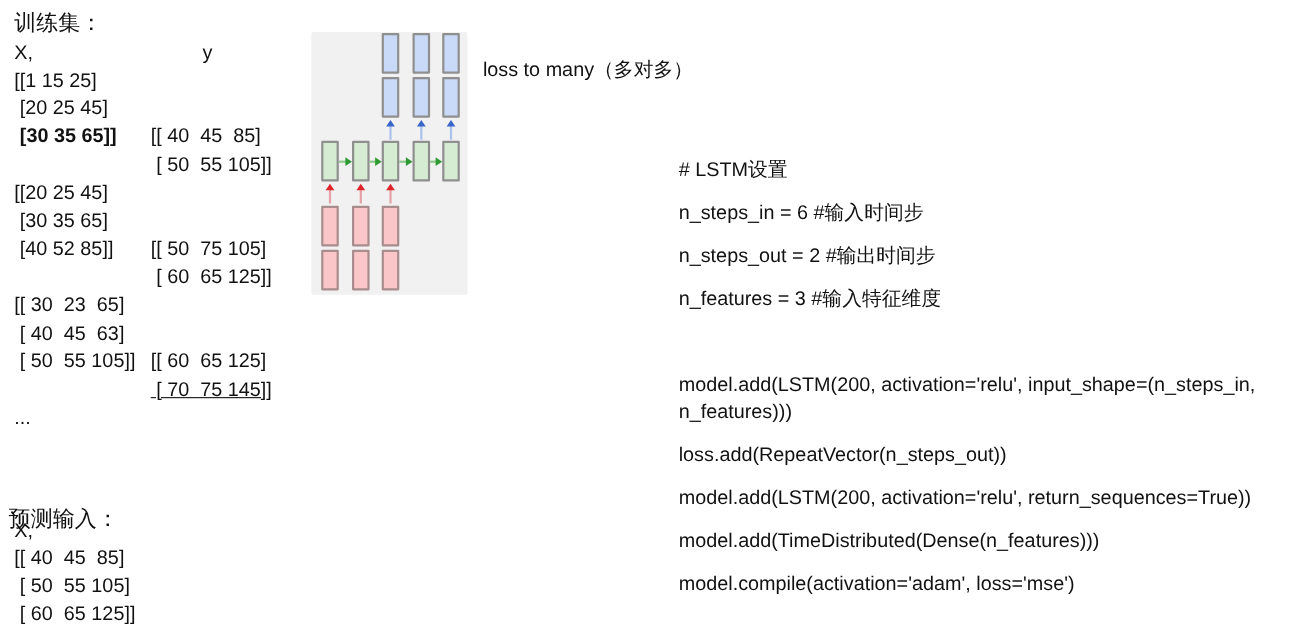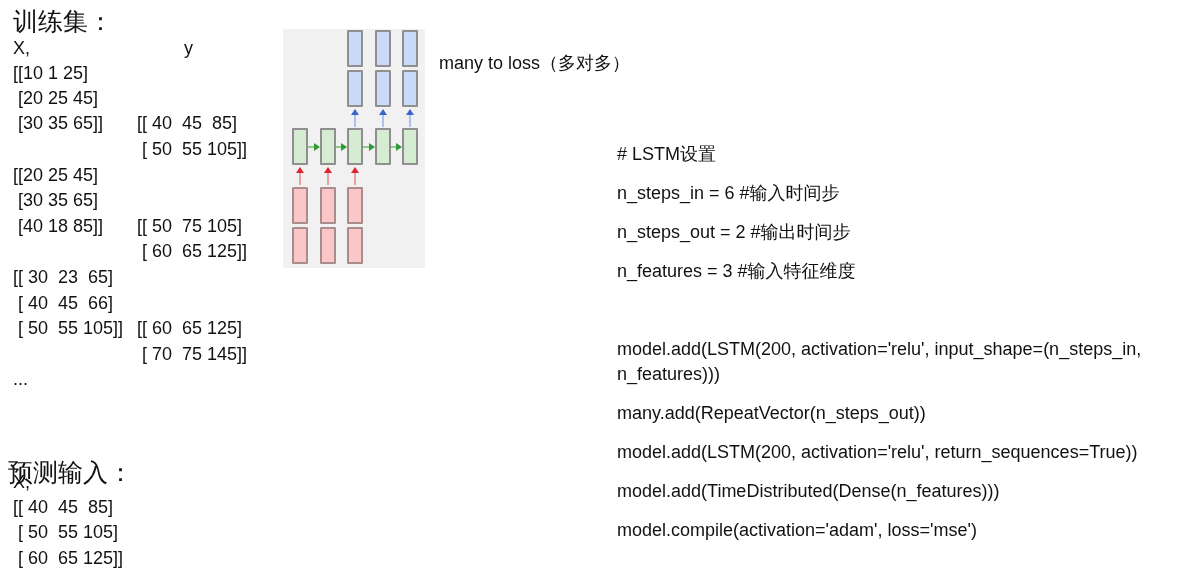--- a/index.html
+++ b/index.html
@@ -16,21 +16,21 @@
       color: #111111;
       font-size: 18px;
     }
     .line {
       position: absolute;
       white-space: pre;
       line-height: 22px;
       font-size: 18px;
     }
     .heading {
-      font-size: 25px;
+      font-size: 20px;
     }
     
     .diagram {
       position: absolute;
       left: 283px;
       top: 29px;
       width: 142px;
       height: 239px;
       background: #f1f1f1;
       border-radius: 2px;
@@ -77,37 +77,37 @@
       border-left: 6px solid #2f9a33;
     }
   </style>
 </head>
 <body>
 
 <div class="line heading" style="left:13px; top:10px;">训练集：</div>
 <div class="line" style="left:13px; top:37px;">X,</div>
 <div class="line" style="left:184px; top:37px;">y</div>
 
-<div class="line" style="left:13px; top:62px;">[[10 1 25]</div>
+<div class="line" style="left:13px; top:62px;">[[1 15 25]</div>
 <div class="line" style="left:13px; top:87px;"> [20 25 45]</div>
-<div class="line" style="left:13px; top:112px;"> [30 35 65]]</div>
+<div class="line" style="left:13px; top:112px;font-weight:bold;"> [30 35 65]]</div>
 <div class="line" style="left:137px; top:112px;">[[ 40  45  85]</div>
 <div class="line" style="left:137px; top:138px;"> [ 50  55 105]]</div>
 
 <div class="line" style="left:13px; top:164px;">[[20 25 45]</div>
 <div class="line" style="left:13px; top:189px;"> [30 35 65]</div>
-<div class="line" style="left:13px; top:215px;"> [40 18 85]]</div>
+<div class="line" style="left:13px; top:215px;"> [40 52 85]]</div>
 <div class="line" style="left:137px; top:215px;">[[ 50  75 105]</div>
 <div class="line" style="left:137px; top:240px;"> [ 60  65 125]]</div>
 
 <div class="line" style="left:13px; top:266px;">[[ 30  23  65]</div>
-<div class="line" style="left:13px; top:292px;"> [ 40  45  66]</div>
+<div class="line" style="left:13px; top:292px;"> [ 40  45  63]</div>
 <div class="line" style="left:13px; top:317px;"> [ 50  55 105]]</div>
 <div class="line" style="left:137px; top:317px;">[[ 60  65 125]</div>
-<div class="line" style="left:137px; top:343px;"> [ 70  75 145]]</div>
+<div class="line" style="left:137px; top:343px;text-decoration:underline;"> [ 70  75 145]]</div>
 
 <div class="line" style="left:13px; top:368px;">...</div>
 
 <div class="line heading" style="left:8px; top:445px;margin-top:16px;">预测输入：</div>
 <div class="line" style="left:13px; top:471px;">X,</div>
 <div class="line" style="left:13px; top:496px;">[[ 40  45  85]</div>
 <div class="line" style="left:13px; top:521px;"> [ 50  55 105]</div>
 <div class="line" style="left:13px; top:547px;"> [ 60  65 125]]</div>
 
 <div class="diagram">
@@ -140,24 +140,24 @@
   <div class="arrow-v red" style="left:71px; top:140px; height:16px;"></div>
 
   <div class="cell input" style="left:9px; top:158px;"></div>
   <div class="cell input" style="left:37px; top:158px;"></div>
   <div class="cell input" style="left:64px; top:158px;"></div>
   <div class="cell input" style="left:9px; top:198px;"></div>
   <div class="cell input" style="left:37px; top:198px;"></div>
   <div class="cell input" style="left:64px; top:198px;"></div>
 </div>
 
-<div class="line" style="left:439px; top:52px;">many to loss（多对多）</div>
+<div class="line" style="left:439px; top:52px;">loss to many（多对多）</div>
 
 <div class="line" style="left:617px; top:143px;"># LSTM设置</div>
 <div class="line" style="left:617px; top:182px;">n_steps_in = 6 #输入时间步</div>
 <div class="line" style="left:617px; top:221px;">n_steps_out = 2 #输出时间步</div>
 <div class="line" style="left:617px; top:260px;">n_features = 3 #输入特征维度</div>
 <div class="line" style="left:617px; top:338px;">model.add(LSTM(200, activation='relu', input_shape=(n_steps_in,</div>
 <div class="line" style="left:617px; top:363px;">n_features)))</div>
-<div class="line" style="left:617px; top:402px;">many.add(RepeatVector(n_steps_out))</div>
+<div class="line" style="left:617px; top:402px;">loss.add(RepeatVector(n_steps_out))</div>
 <div class="line" style="left:617px; top:441px;">model.add(LSTM(200, activation='relu', return_sequences=True))</div>
 <div class="line" style="left:617px; top:480px;">model.add(TimeDistributed(Dense(n_features)))</div>
 <div class="line" style="left:617px; top:519px;">model.compile(activation='adam', loss='mse')</div>
 
 </body></html>

